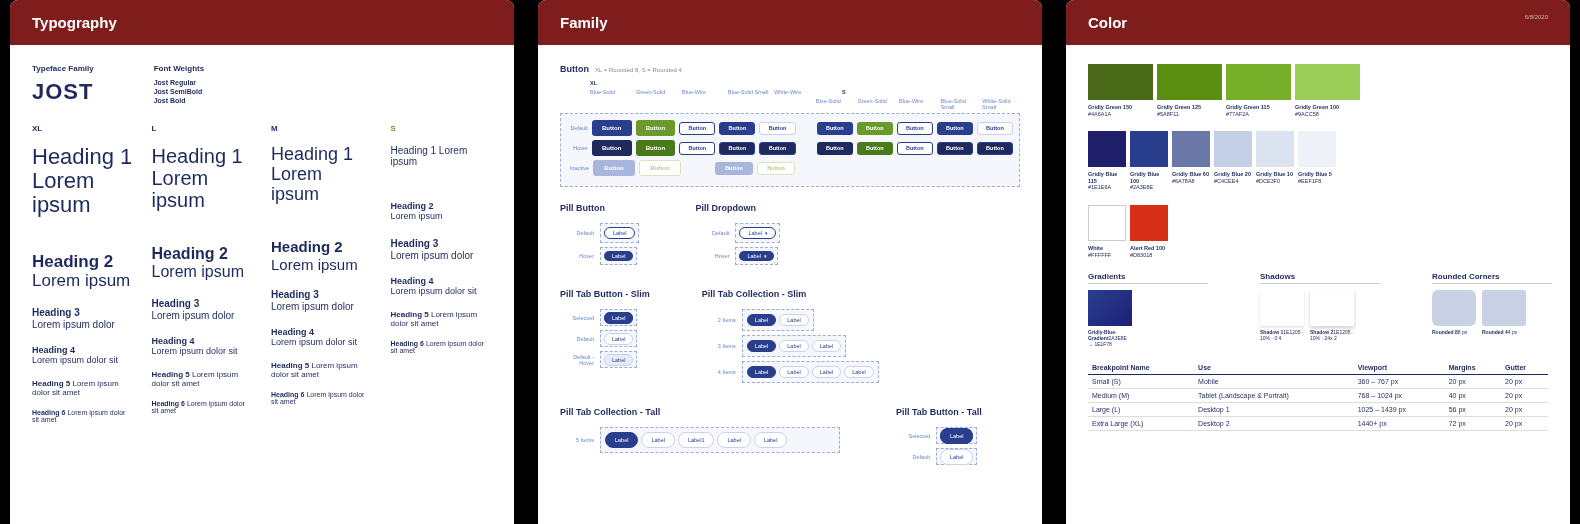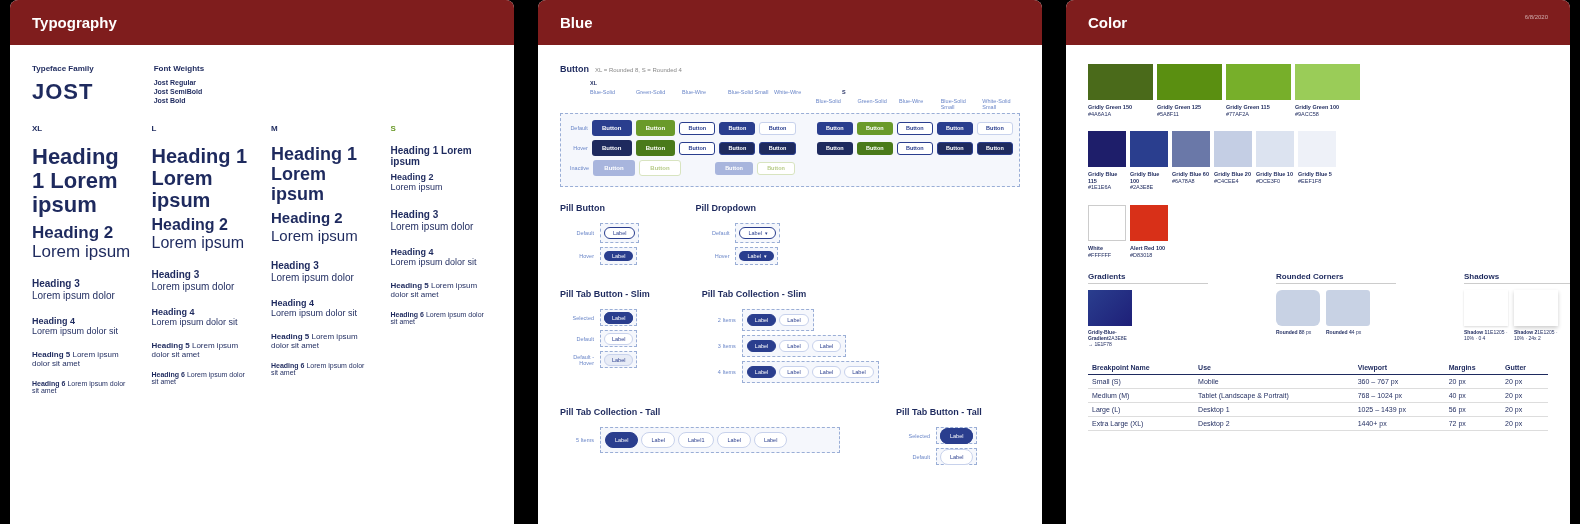--- a/index.html
+++ b/index.html
@@ -9,21 +9,21 @@
 .panel-body{padding:19px 22px;overflow:hidden;font-size:8px;color:#1e2a5e}
 
 .typo-top{display:flex;gap:60px;margin-bottom:18px}
 .typo-label{font-size:8px;font-weight:700;color:#1e2a5e;margin-bottom:6px}
 .jost{font-size:22px;font-weight:900;letter-spacing:1px}
 .weights div{font-size:7px;font-weight:700;margin-bottom:2px}
 .sizes{display:flex;gap:18px}
 .size-col{flex:1;min-width:0}
 .size-hdr{font-size:8px;font-weight:700;margin-bottom:12px}
 .size-col.s .size-hdr{color:#6a9a2a}
-.h1{font-weight:700;line-height:1.1;margin-bottom:5px}
+.h1{font-weight:400;line-height:1.1;margin-bottom:34px}
 .xl .h1{font-size:22px}.l .h1{font-size:20px}.m .h1{font-size:18px}.s .h1{font-size:10px}
 .h2{font-weight:700;line-height:1.15;margin-bottom:16px}
 .xl .h2{font-size:17px}.l .h2{font-size:16px}.m .h2{font-size:15px}.s .h2{font-size:9px;font-weight:700}
 .h2 .sub{font-weight:400;display:block}
 .h3{font-weight:700;font-size:10px;line-height:1.2;margin-bottom:14px}
 .h3 .sub{font-weight:400;display:block}
 .h4{font-weight:700;font-size:9px;margin-bottom:14px}
 .h4 .sub{font-weight:400;display:block}
 .h5{font-weight:700;font-size:8px;margin-bottom:12px}
 .h5 .sub{font-weight:400;display:inline}
@@ -67,21 +67,21 @@
 .tab.tall{padding:4px 9px;border-radius:10px}
 
 .panel-header .page{float:right;font-size:6px;font-weight:400;opacity:.6}
 .swatch-row{display:flex;gap:4px;margin-bottom:4px}
 .swatch{width:65px;height:36px}
 .swatch.sm{width:38px}
 .swatch-meta{display:flex;gap:4px;margin-bottom:14px}
 .swatch-meta div{width:65px;font-size:5.5px;line-height:1.2}
 .swatch-meta.sm div{width:38px}
 .swatch-meta b{display:block;font-weight:700}
-.sub-sections{display:flex;gap:68px;margin-top:8px}
+.sub-sections{display:flex;gap:52px;margin-top:8px}
 .sub-sections .col{flex:0 0 auto}
 .sub-title{font-weight:700;font-size:8px;border-bottom:1px solid #ccc;padding-bottom:2px;margin-bottom:6px;width:120px}
 .tiny-sw{display:flex;gap:6px}
 .tiny-sw .sw{width:44px;height:36px}
 .tiny-meta{display:flex;gap:6px;margin-top:3px}
 .tiny-meta div{width:44px;font-size:5px;line-height:1.2}
 table{border-collapse:collapse;width:100%;margin-top:14px;font-size:7px}
 th{text-align:left;border-bottom:1px solid #1e2a5e;padding:3px 4px;font-weight:700}
 td{border-bottom:1px solid #ddd;padding:3px 4px}
 </style>
@@ -140,21 +140,21 @@
         <div class="h3"><span>Heading 3</span> <span class="sub">Lorem ipsum dolor</span></div>
         <div class="h4"><span>Heading 4</span> <span class="sub">Lorem ipsum dolor sit</span></div>
         <div class="h5"><span>Heading 5</span> <span class="sub">Lorem ipsum dolor sit amet</span></div>
         <div class="h6"><span>Heading 6</span> <span class="sub">Lorem ipsum dolor sit amet</span></div>
       </div>
     </div>
   </div>
 </div>
 
 <div class="panel">
-  <div class="panel-header">Blue</div>
+  <div class="panel-header">Family</div>
   <div class="panel-body">
     <div class="section-title">
       <span>Button</span><span class="meta">XL = Rounded 8, S = Rounded 4</span>
     </div>
     <div class="btn-cols">
       <div class="spacer"></div>
       <div style="font-weight:700;color:#1e2a5e">XL</div>
     </div>
     <div class="btn-cols">
       <div class="spacer"></div>
@@ -383,39 +383,39 @@
       <div class="col">
         <div class="sub-title">Gradients</div>
         <div class="tiny-sw">
             <div class="sw" style="background:linear-gradient(135deg,#2a3e8e,#1e1f78)"></div>
           </div>
         <div class="tiny-meta">
             <div><b>Gridly-Blue-Gradient</b><span>2A3E8E → 1E1F78</span></div>
           </div>
       </div>
       <div class="col">
+        <div class="sub-title">Shadows</div>
+        <div class="tiny-sw">
+          <div class="sw" style="background:#fff;box-shadow:0 1px 2px rgba(0,0,0,.15)"></div>
+          <div class="sw" style="background:#fff;box-shadow:0 2px 4px rgba(0,0,0,.2)"></div>
+        </div>
+        <div class="tiny-meta">
+          <div><b>Shadow 1</b><span>1E1205 · 10% · 0 4</span></div>
+          <div><b>Shadow 2</b><span>1E1205 · 10% · 24x 2</span></div>
+        </div>
+      </div>
+      <div class="col">
         <div class="sub-title">Rounded Corners</div>
         <div class="tiny-sw">
           <div class="sw" style="background:#c8d2e4;border-radius:6px"></div>
           <div class="sw" style="background:#c8d2e4;border-radius:3px"></div>
         </div>
         <div class="tiny-meta">
           <div><b>Rounded 8</b><span>8 px</span></div>
           <div><b>Rounded 4</b><span>4 px</span></div>
-        </div>
-      </div>
-      <div class="col">
-        <div class="sub-title">Shadows</div>
-        <div class="tiny-sw">
-          <div class="sw" style="background:#fff;box-shadow:0 1px 2px rgba(0,0,0,.15)"></div>
-          <div class="sw" style="background:#fff;box-shadow:0 2px 4px rgba(0,0,0,.2)"></div>
-        </div>
-        <div class="tiny-meta">
-          <div><b>Shadow 1</b><span>1E1205 · 10% · 0 4</span></div>
-          <div><b>Shadow 2</b><span>1E1205 · 10% · 24x 2</span></div>
         </div>
       </div>
     </div>
 
     <table>
       <thead>
           <tr id="bp-head">
             <th>Breakpoint Name</th>
             <th>Use</th>
             <th>Viewport</th>

